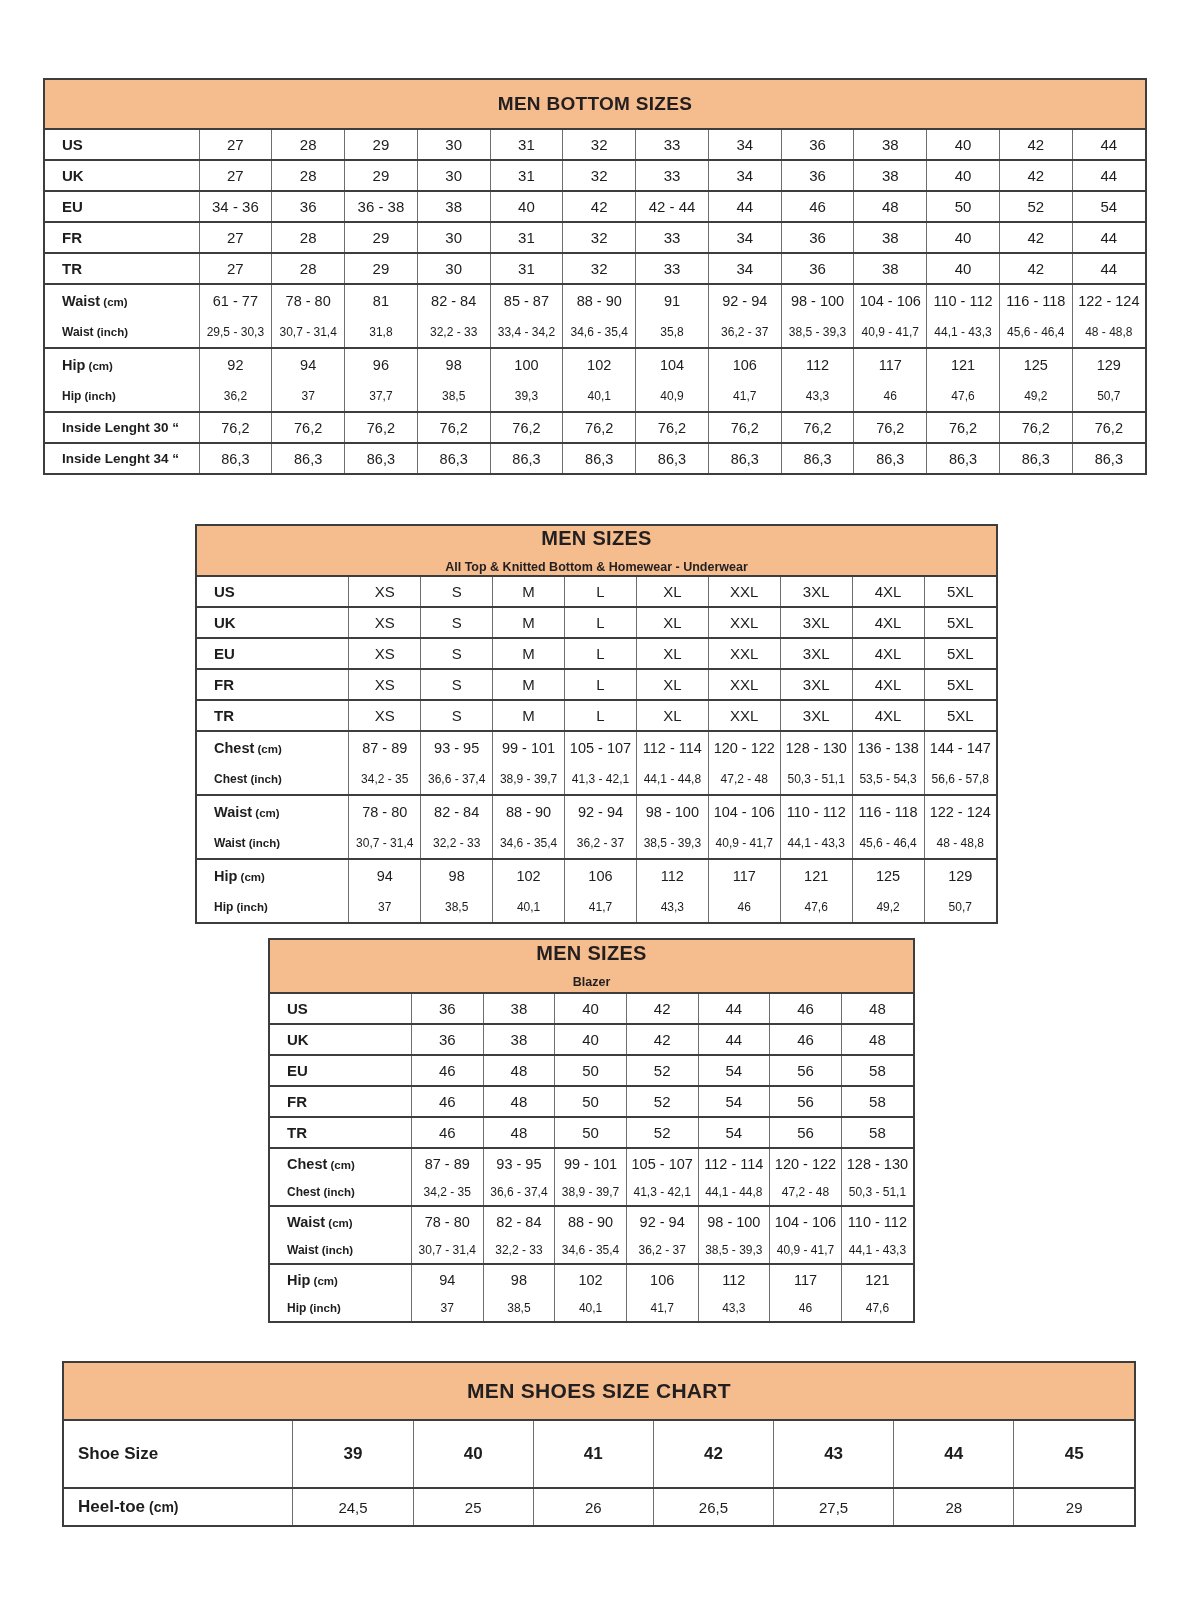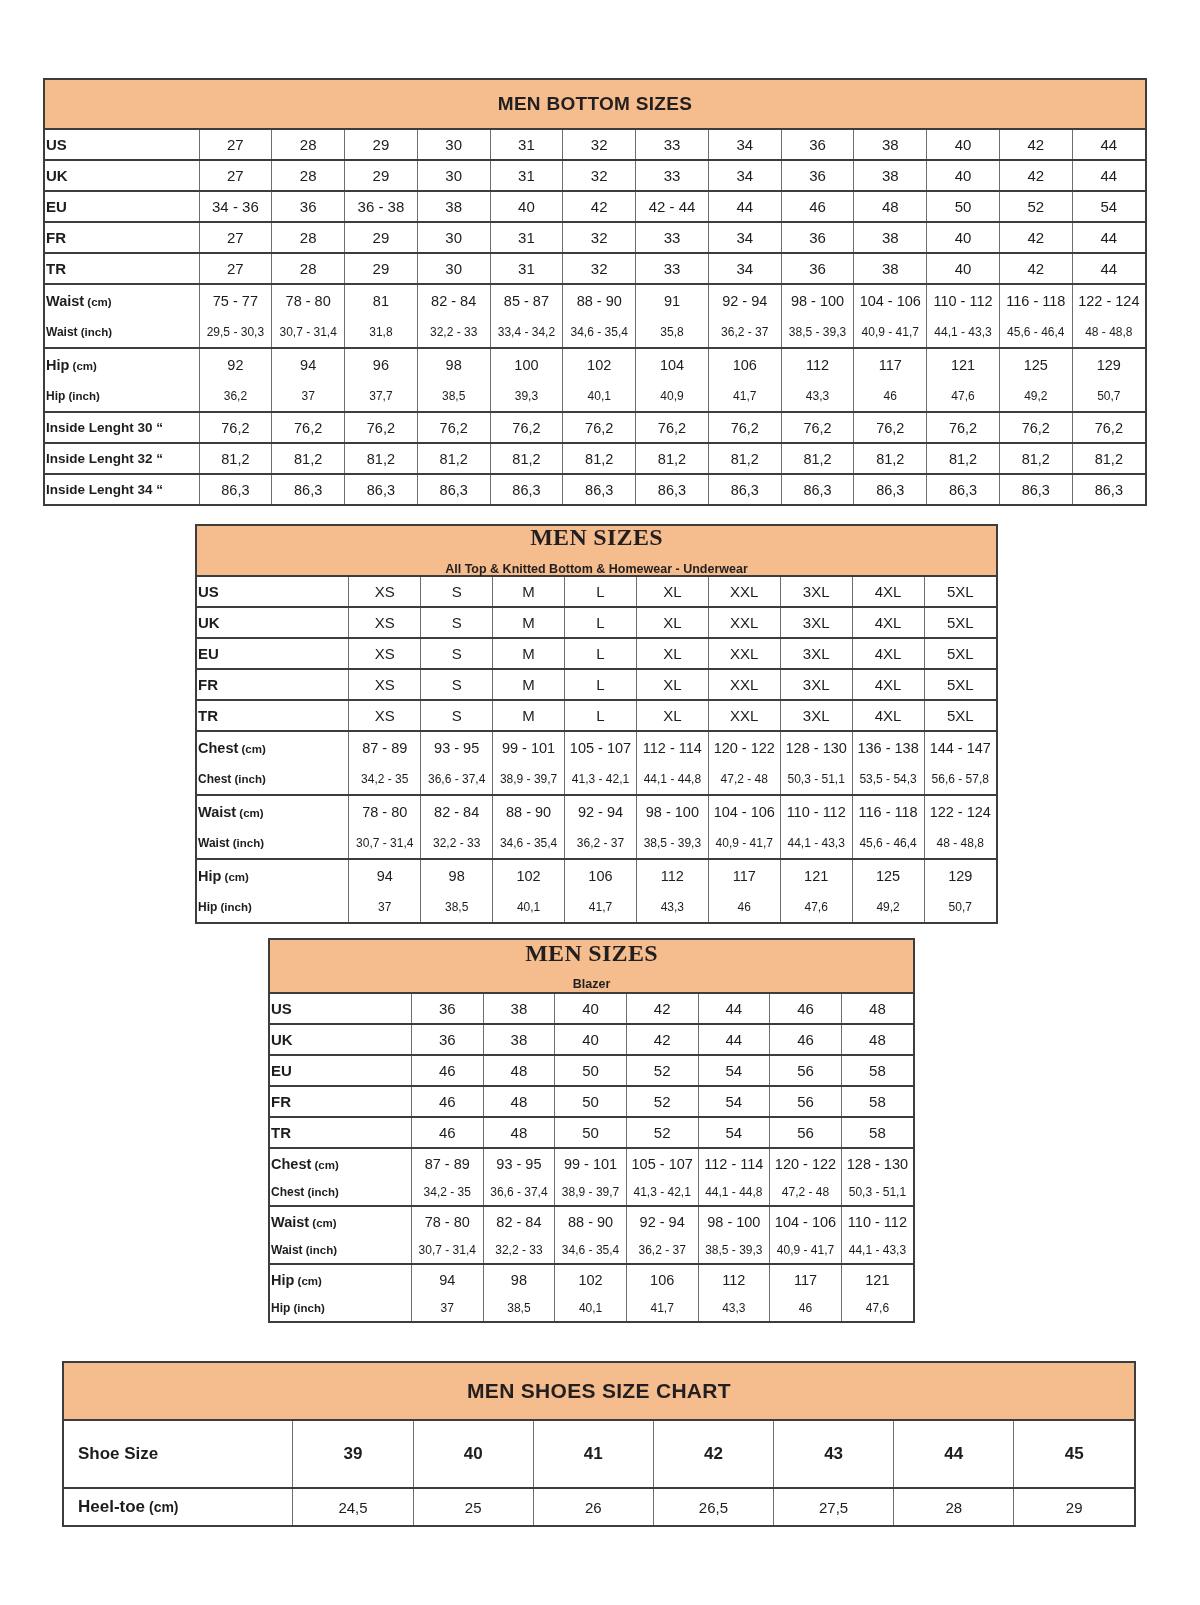--- a/index.html
+++ b/index.html
@@ -35,21 +35,21 @@
   .t2 .chart-header{height:49px;}
   .t3 .chart-header{height:52px;}
   .t4 .chart-header{height:56px;}
   .chart-title{
     font-weight:bold;
     font-size:19px;
     letter-spacing:.3px;
     color:#231f20;
     line-height:1.15;
   }
-  .t2 .chart-title,.t3 .chart-title{font-size:24px;font-family:Liberation Serif, serif;}
+  .t2 .chart-title,.t3 .chart-title{font-size:20px;}
   .t4 .chart-title{font-size:21px;}
   .chart-subtitle{
     font-weight:bold;
     font-size:12.5px;
     color:#231f20;
     line-height:1.2;
     margin-top:10px;
   }
   .chart-subtitle:empty{display:none;}
 
@@ -63,21 +63,21 @@
     vertical-align:middle;
     padding:0 1px;
     white-space:nowrap;
     overflow:hidden;
   }
   .size-table td.val{border-left:1px solid #6e6e6e;}
   .size-table tr.group-start td{border-top:2px solid #3d3d3d;}
   .size-table tr.inner td{border-top:none;}
   td.label-cell{
     text-align:left;
-    padding-left:1px;
+    padding-left:17px;
     font-weight:bold;
     font-size:15px;
   }
   .label-cell .unit{font-size:11.5px;font-weight:bold;}
   .kind-size td{height:29px;font-size:15px;}
   .kind-cm td{height:32px;font-size:14.5px;}
   .kind-inch td{height:30px;font-size:12px;}
   .kind-plain td{height:29px;font-size:14.5px;margin-left:24px;}
   .kind-plain td.label-cell{font-size:13.5px;}
   .t3 .kind-cm td{height:29px;}
@@ -195,21 +195,21 @@
             <td class="val">33</td>
             <td class="val">34</td>
             <td class="val">36</td>
             <td class="val">38</td>
             <td class="val">40</td>
             <td class="val">42</td>
             <td class="val">44</td>
           </tr>
           <tr class="kind-cm group-start">
             <td class="label-cell"><span>Waist</span><span class="unit"> (cm)</span></td>
-            <td class="val">75 - 77</td>
+            <td class="val">61 - 77</td>
             <td class="val">78 - 80</td>
             <td class="val">81</td>
             <td class="val">82 - 84</td>
             <td class="val">85 - 87</td>
             <td class="val">88 - 90</td>
             <td class="val">91</td>
             <td class="val">92 - 94</td>
             <td class="val">98 - 100</td>
             <td class="val">104 - 106</td>
             <td class="val">110 - 112</td>
@@ -274,36 +274,20 @@
             <td class="val">76,2</td>
             <td class="val">76,2</td>
             <td class="val">76,2</td>
             <td class="val">76,2</td>
             <td class="val">76,2</td>
             <td class="val">76,2</td>
             <td class="val">76,2</td>
             <td class="val">76,2</td>
           </tr>
           <tr class="kind-plain group-start">
-            <td class="label-cell"><span>Inside Lenght 32 “</span></td>
-            <td class="val">81,2</td>
-            <td class="val">81,2</td>
-            <td class="val">81,2</td>
-            <td class="val">81,2</td>
-            <td class="val">81,2</td>
-            <td class="val">81,2</td>
-            <td class="val">81,2</td>
-            <td class="val">81,2</td>
-            <td class="val">81,2</td>
-            <td class="val">81,2</td>
-            <td class="val">81,2</td>
-            <td class="val">81,2</td>
-            <td class="val">81,2</td>
-          </tr>
-          <tr class="kind-plain group-start">
             <td class="label-cell"><span>Inside Lenght 34 “</span></td>
             <td class="val">86,3</td>
             <td class="val">86,3</td>
             <td class="val">86,3</td>
             <td class="val">86,3</td>
             <td class="val">86,3</td>
             <td class="val">86,3</td>
             <td class="val">86,3</td>
             <td class="val">86,3</td>
             <td class="val">86,3</td>

